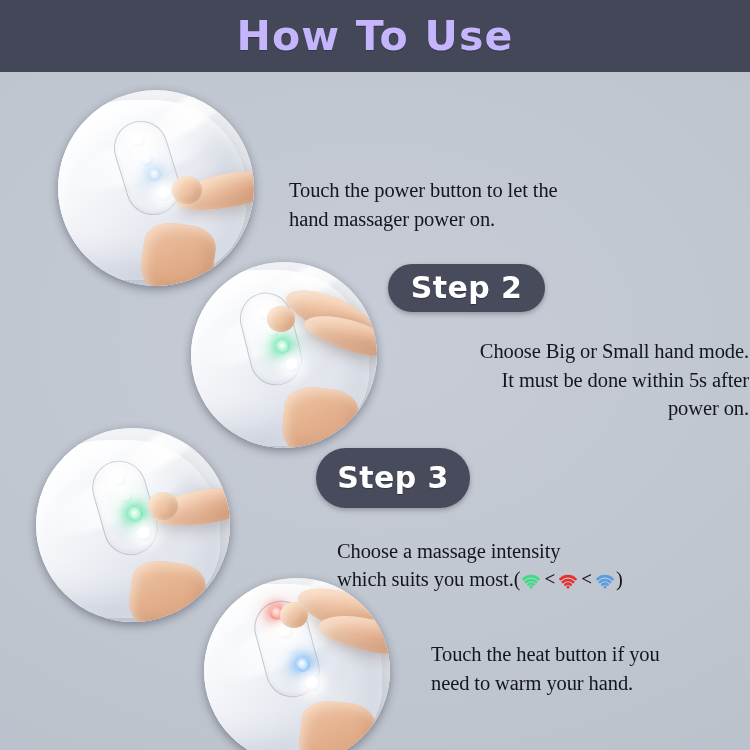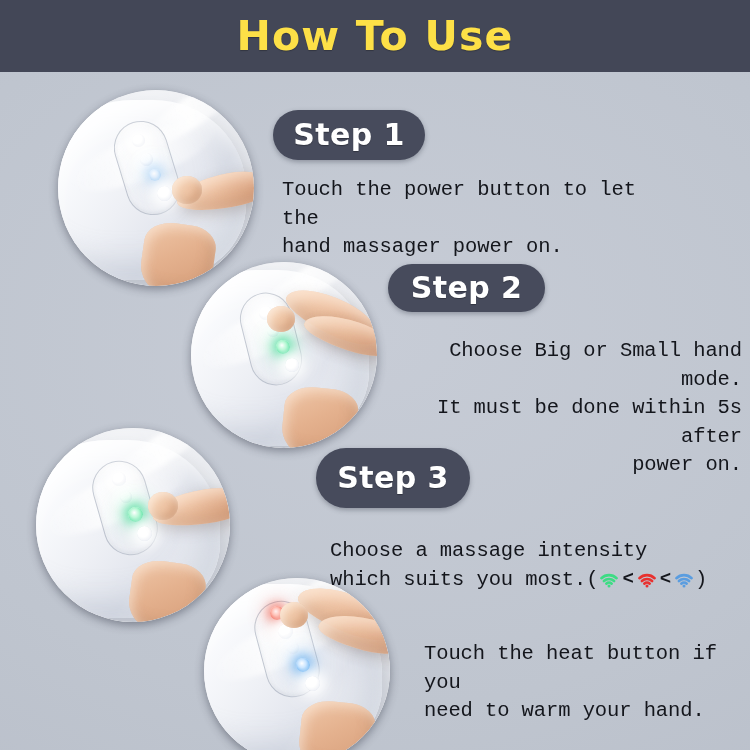--- a/index.html
+++ b/index.html
@@ -30,21 +30,21 @@
     left: 0;
     top: 0;
     width: 750px;
     height: 72px;
     background: #434757;
     display: flex;
     align-items: center;
     justify-content: center;
   }
   #header-title {
-    color: #fde047;
+    color: #c4b5fd;
     font-size: 41px;
     font-weight: bold;
     letter-spacing: 1.2px;
     line-height: 1;
     font-family: "DejaVu Sans", sans-serif;
     text-shadow: 0 1px 1px rgba(0,0,0,.25);
   }
 
   
   .photo {
@@ -159,25 +159,26 @@
     font-weight: bold;
     letter-spacing: .4px;
     line-height: 1;
     text-shadow: 0 1px 1px rgba(0,0,0,.3);
   }
 
   
   .steptext {
     position: absolute;
     color: #14161c;
-    font-family: Liberation Mono, monospace;
+    font-family: Liberation Serif, serif;
     font-size: 20.5px;
     line-height: 28.5px;
     letter-spacing: -.1px;
     white-space: pre-line;
+    margin-left: 7px;
   }
   .steptext .inline-wifi {
     display: inline-block;
     vertical-align: -3px;
     margin: 0 1px;
   }
   .lt {
     display: inline-block;
     padding: 0 2px;
     font-size: 19px;
@@ -204,23 +205,20 @@
       <div class="led bright" style="left:74px; top:44px; width:13px; height:13px;"></div>
       <div class="led bright" style="left:82px; top:63px; width:13px; height:13px;"></div>
       <div class="led on-blue" style="left:91px; top:79px; width:12px; height:12px; opacity:.5;"></div>
       <div class="led bright" style="left:99px; top:96px; width:15px; height:15px;"></div>
       <div class="finger" style="left:118px; top:84px; width:98px; height:34px; transform:rotate(-10deg);"></div>
       <div class="fingertip" style="left:114px; top:86px; width:30px; height:28px;"></div>
       <div class="wrist" style="left:84px; top:134px; width:72px; height:70px; transform:rotate(8deg);"></div>
     </div>
   </div>
 
-  <div class="badge" style="left:273px; top:110px; width:152px; height:50px;">
-    <span class="badge-label">Step 1</span>
-  </div>
   <div class="steptext" style="left:282px; top:176px; width:370px;">Touch the power button to let the
 hand massager power on.</div>
 
   <div class="photo" style="left:191px; top:262px; width:186px; height:186px;">
     <div class="inner">
       <div class="ph-bg"></div>
       <div class="device" style="left:-28px; top:8px; width:206px; height:176px;"></div>
       <div class="crease" style="left:4px; top:46px; width:150px; height:42px; transform:rotate(-26deg);"></div>
       <div class="crease" style="left:58px; top:4px; width:126px; height:28px; transform:rotate(-32deg);"></div>
       <div class="panel" style="left:54px; top:30px; width:50px; height:92px; transform:rotate(-14deg);"></div>

